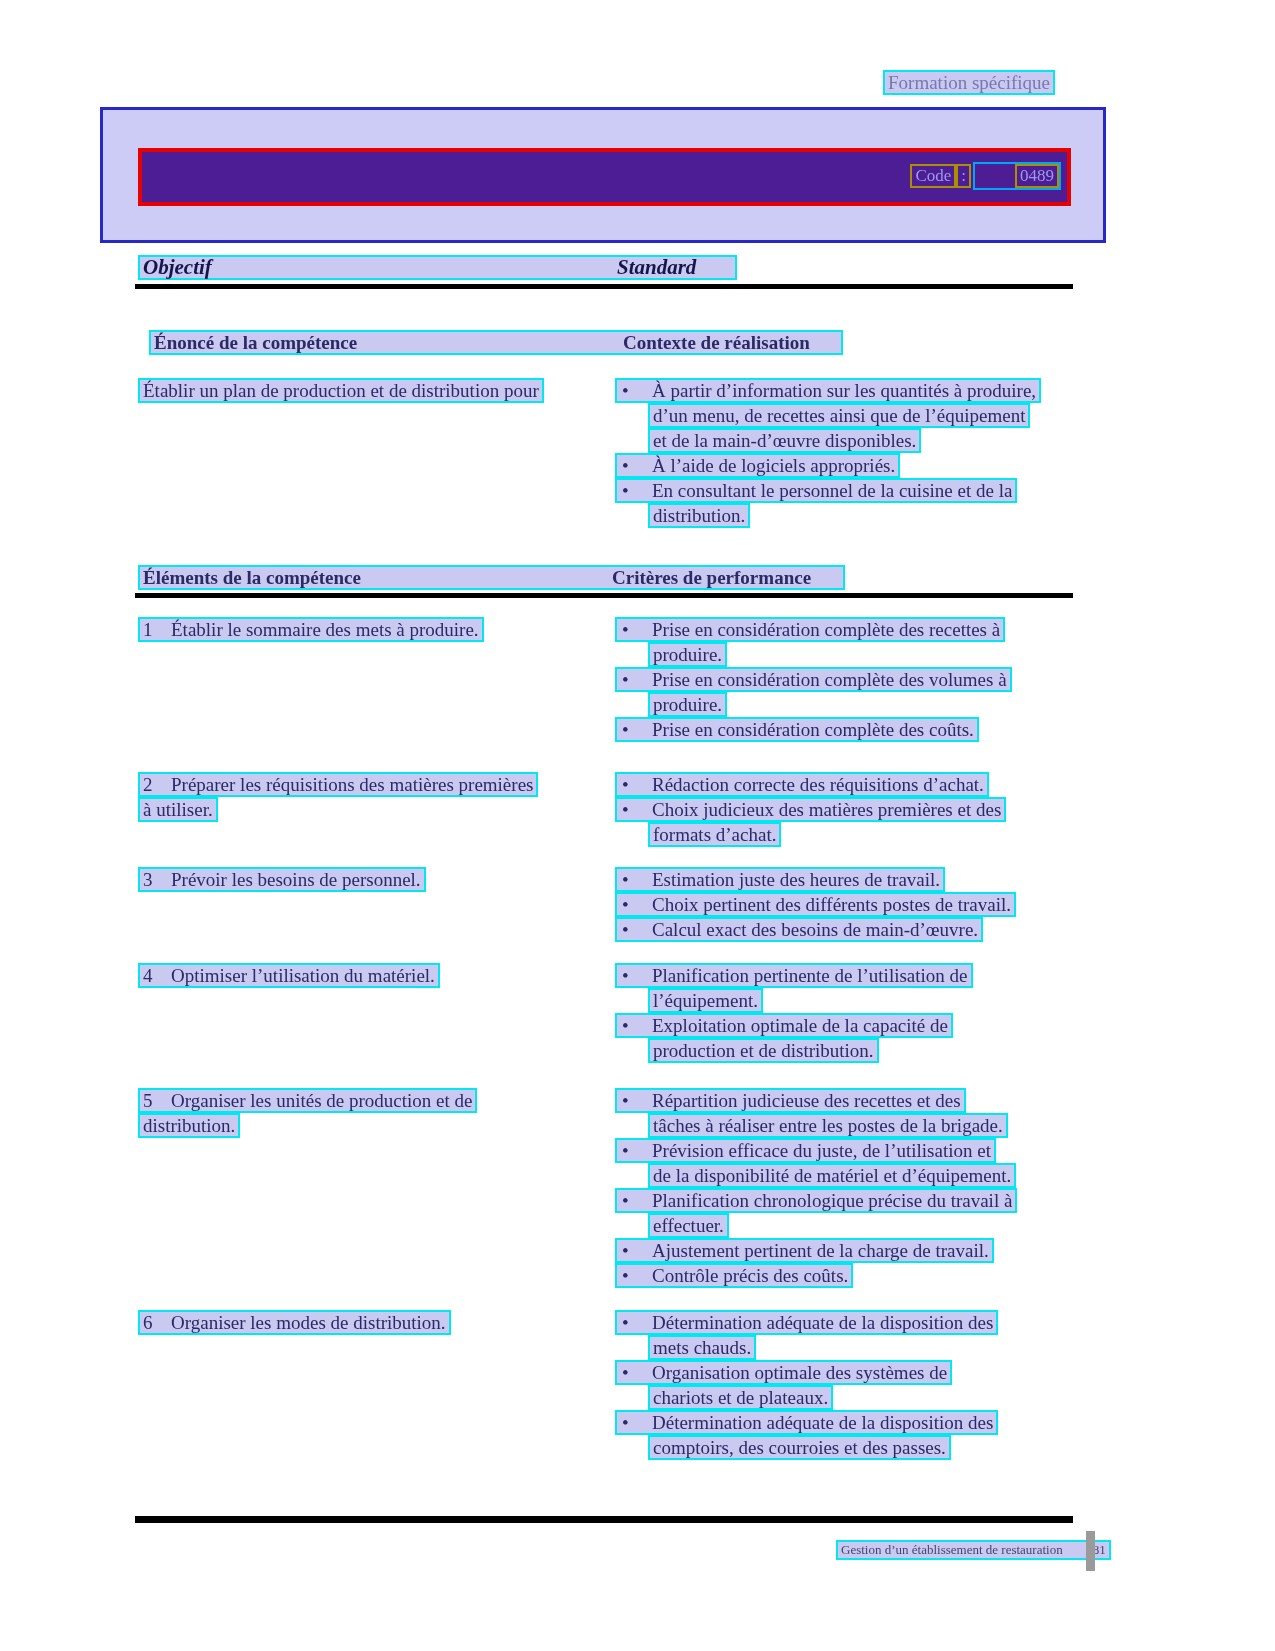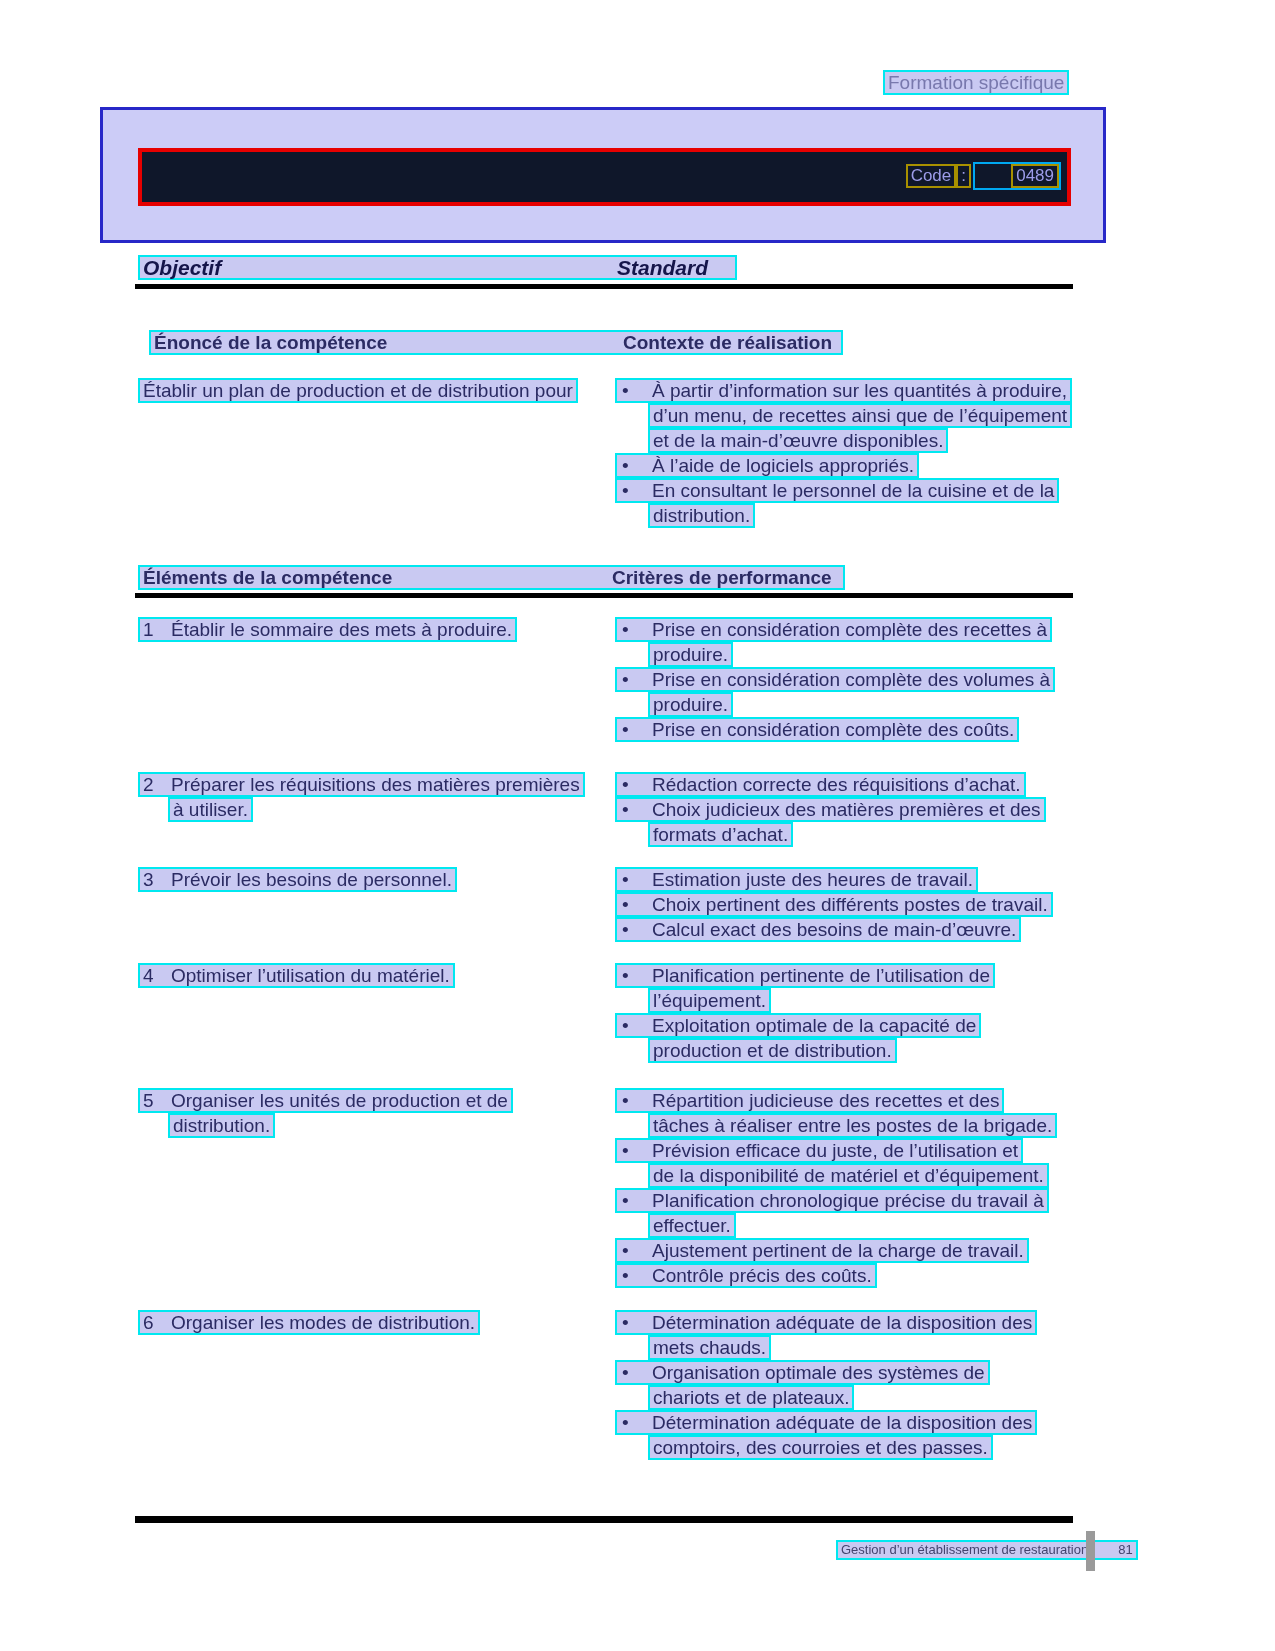--- a/index.html
+++ b/index.html
@@ -1,36 +1,36 @@
 <!DOCTYPE html>
 <html><head>
 <meta charset="utf-8">
 <style>
   html,body{margin:0;padding:0;background:#ffffff;}
   .page{position:relative;width:1275px;height:1651px;background:#ffffff;
-        font-family:Liberation Sans, sans-serif;color:#2b2b63;overflow:hidden;}
+        font-family:Liberation Serif, serif;color:#2b2b63;overflow:hidden;}
   .hl{display:inline-block;background:#c9c9f2;border:2px solid #00e8f0;
       padding:0 3px;font-size:19px;line-height:21px;white-space:nowrap;vertical-align:top;}
   .line{height:25px;}
   .group{position:absolute;left:0;top:0;width:1275px;}
   .col-left{position:absolute;left:138px;top:0;}
   .col-right{position:absolute;left:615px;top:0;}
   .num{display:inline-block;width:28px;}
   .blt{display:inline-block;width:30px;padding-left:2px;}
-  .indent-l{margin-left:30px;}
+  .indent-l{}
   .indent-r{margin-left:33px;}
   .rule{position:absolute;left:135px;width:938px;background:#000000;}
   .r1{top:284px;height:5px;}
   .r2{top:593px;height:5px;}
   .r3{top:1516px;height:7px;}
   .top-label{position:absolute;left:883px;top:70px;color:#7878ad;font-size:19px;}
   .banner{position:absolute;left:100px;top:107px;width:1000px;height:130px;
           background:#ccccf7;border:3px solid #2828c8;}
   .navy{position:absolute;left:35px;top:38px;width:925px;height:50px;
-        background:#0f172a;border:4px solid #e60000;}
+        background:#4c1d95;border:4px solid #e60000;}
   .code-group{position:absolute;right:6px;top:10px;display:flex;align-items:center;
               font-size:17px;color:#9c9ce8;}
   .ybox{border:2px solid #a89000;padding:0 3px;line-height:20px;display:inline-block;}
   .value-box{border:2px solid #00a8f0;width:84px;margin-left:2px;display:flex;
              justify-content:flex-end;}
   .hdr-row{position:absolute;left:138px;}
   .hdr-hl{position:relative;}
   .bold-hdr{font-weight:bold;}
   .obj-row .hl{font-size:21px;}
   .obj-txt{font-weight:bold;font-style:italic;color:#15154a;}

